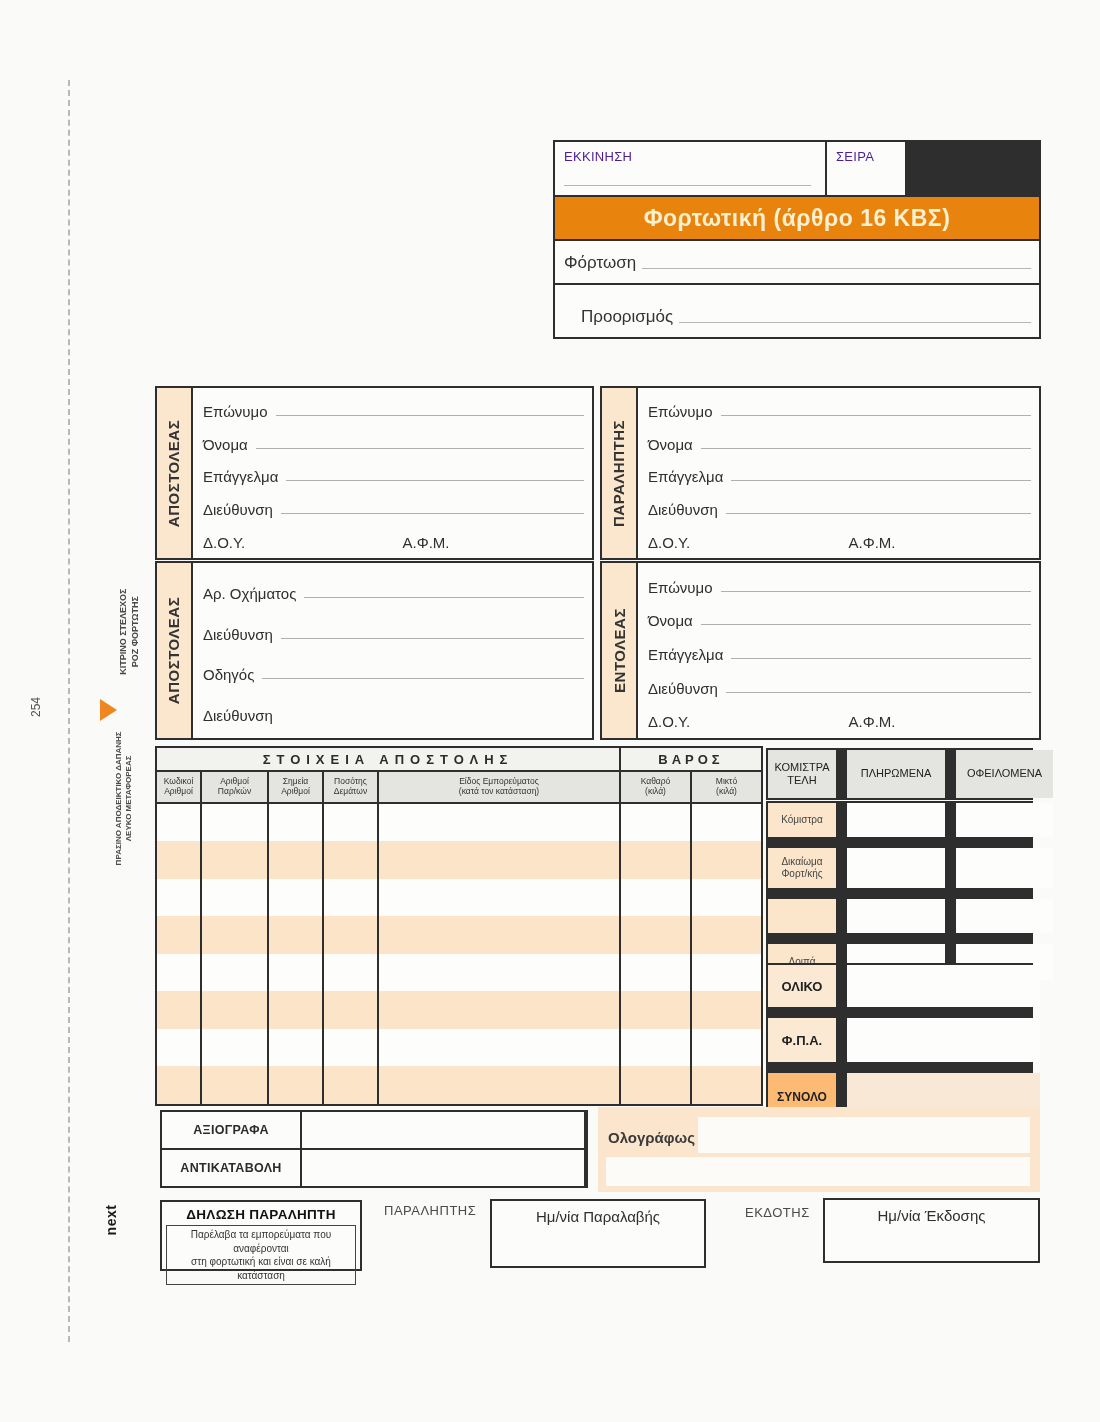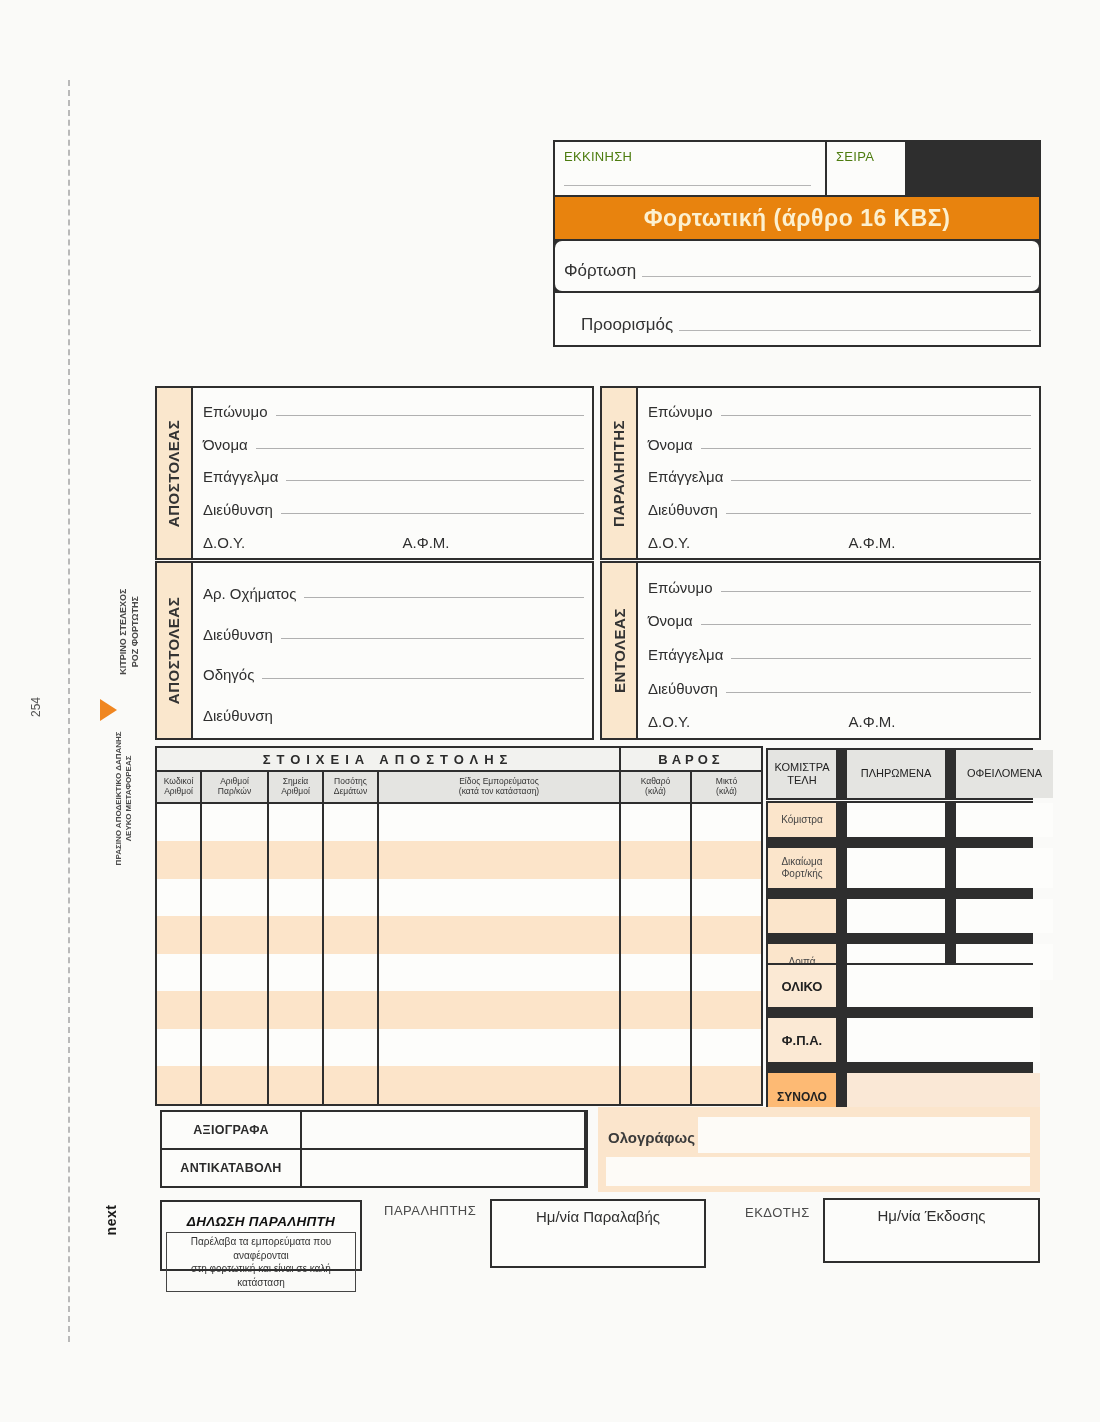--- a/index.html
+++ b/index.html
@@ -16,28 +16,28 @@
   .copynote{color:#4a4a4a;font-weight:bold;line-height:1.3;white-space:nowrap;}
   .copynote.top{left:55px;top:620px;width:150px;font-size:9px;}
   .copynote.bot{left:48px;top:788px;width:152px;font-size:8px;}
   .arrow{position:absolute;left:100px;top:699px;width:0;height:0;
     border-top:11px solid transparent;border-bottom:11px solid transparent;border-left:17px solid #f08620;}
 
   
   .hdrbox{left:553px;top:140px;width:484px;border:2px solid #2e2e2e;background:#2e2e2e;
     display:flex;flex-direction:column;gap:2px;}
   .hrow1{display:grid;grid-template-columns:270px 78px 128px;gap:2px;background:#2e2e2e;height:53px;}
-  .hcell{background:#fcfcfa;position:relative;font-size:13px;color:#4d7c0f;padding:7px 0 0 9px;letter-spacing:.3px;}
+  .hcell{background:#fcfcfa;position:relative;font-size:13px;color:#4c1d95;padding:7px 0 0 9px;letter-spacing:.3px;}
   .hcell .uline{position:absolute;left:9px;right:14px;bottom:9px;border-bottom:1px solid #b5b5b5;}
   .banner{height:42px;background:#e8830e;display:flex;align-items:center;justify-content:center;
     color:#fcf0cf;font-size:23px;font-weight:bold;letter-spacing:.5px;}
   .dlinerow{background:#fcfcfa;display:flex;align-items:flex-end;}
   .dlinerow .dl-label{font-size:17px;color:#333;padding:0 0 10px 9px;}
   .dlinerow .dl-line{flex:1;border-bottom:1px solid #b5b5b5;margin:0 8px 14px 6px;}
-  .hrow-fort{height:50px;border-radius:7px;}
+  .hrow-fort{height:42px;}
   .hrow-proor{height:52px;padding-left:17px;}
 
   
   .pbox{position:absolute;border:2px solid #2e2e2e;background:#fcfcfa;display:flex;}
   .pstrip{width:34px;background:#fae7cd;border-right:2px solid #2e2e2e;display:flex;align-items:center;justify-content:center;flex:0 0 34px;}
   .vtext{transform:rotate(-90deg);white-space:nowrap;font-weight:bold;font-size:15px;color:#333;letter-spacing:.5px;}
   .pfields{flex:1;display:flex;flex-direction:column;justify-content:space-evenly;padding:2px 0;}
   .frow{display:flex;align-items:flex-end;height:31px;position:relative;}
   .flabel{font-size:15px;color:#2f2f2f;padding:0 0 3px 10px;white-space:nowrap;}
   .fline{flex:1;border-bottom:1px solid #b0b0b0;margin:0 8px 7px 8px;}
@@ -78,21 +78,21 @@
   .axlabel{background:#fcfcfa;display:flex;align-items:center;justify-content:center;
     font-size:12.5px;font-weight:600;color:#2b2b2b;letter-spacing:.3px;}
   .axval{background:#fcfcfa;}
 
   .olopanel{left:598px;top:1107px;width:442px;height:85px;background:#fbe5cc;}
   .ololabel{position:absolute;left:10px;top:22px;font-size:15px;font-weight:600;color:#3a3a3a;}
   .olostrip1{position:absolute;left:100px;top:10px;width:332px;height:36px;background:#fdfbf7;}
   .olostrip2{position:absolute;left:8px;top:50px;width:424px;height:29px;background:#fdfbf7;}
 
   .declbox{left:160px;top:1200px;width:198px;height:67px;border:2px solid #2e2e2e;background:#fcfcfa;}
-  .decltitle{font-size:13.5px;font-weight:bold;color:#111;text-align:center;padding-top:12px;letter-spacing:.3px;font-style:italic;}
+  .decltitle{font-size:13.5px;font-weight:bold;color:#111;text-align:center;padding-top:5px;letter-spacing:.3px;}
   .declinner{margin:3px 4px 0 4px;border:1.5px solid #444;font-size:10px;color:#333;text-align:center;
     line-height:1.35;padding:2px 1px;}
   .sectlabel{font-size:13px;color:#4a4a4a;font-weight:500;letter-spacing:.5px;}
   .datebox{border:2px solid #2e2e2e;background:#fcfcfa;text-align:center;}
   .datebox .dlab{font-size:15px;color:#2f2f2f;font-weight:500;padding-top:7px;}
 </style>
 </head>
 <body>
 
 <div class="sheet">

